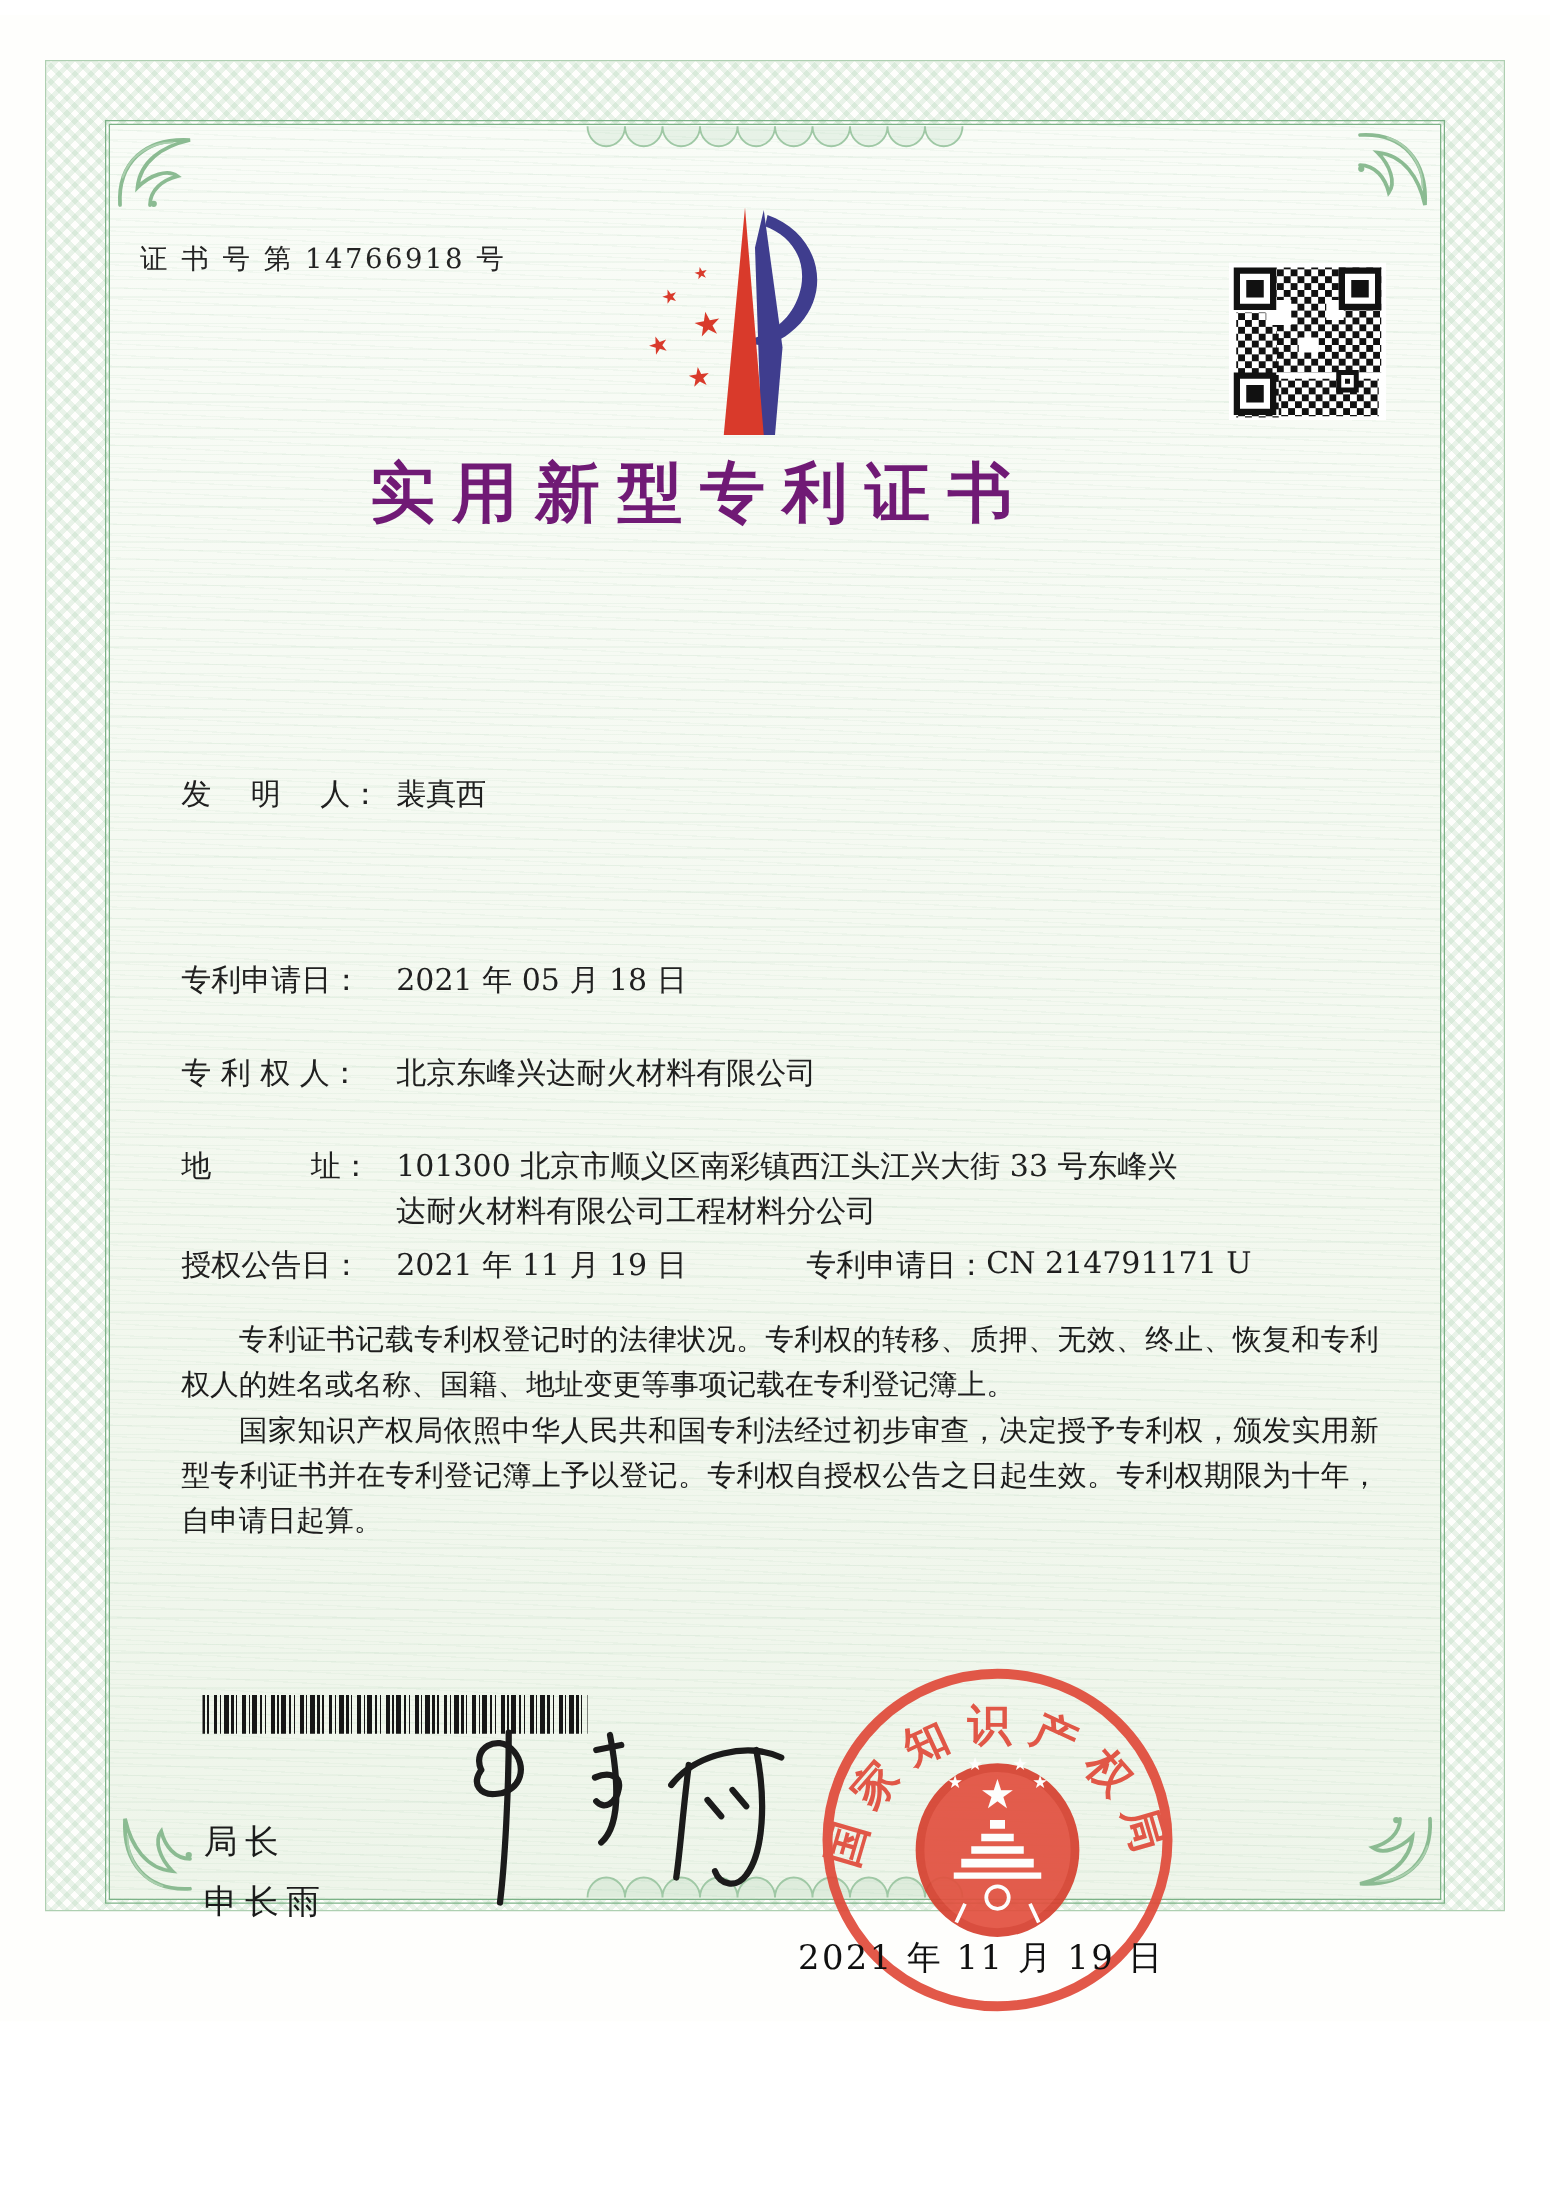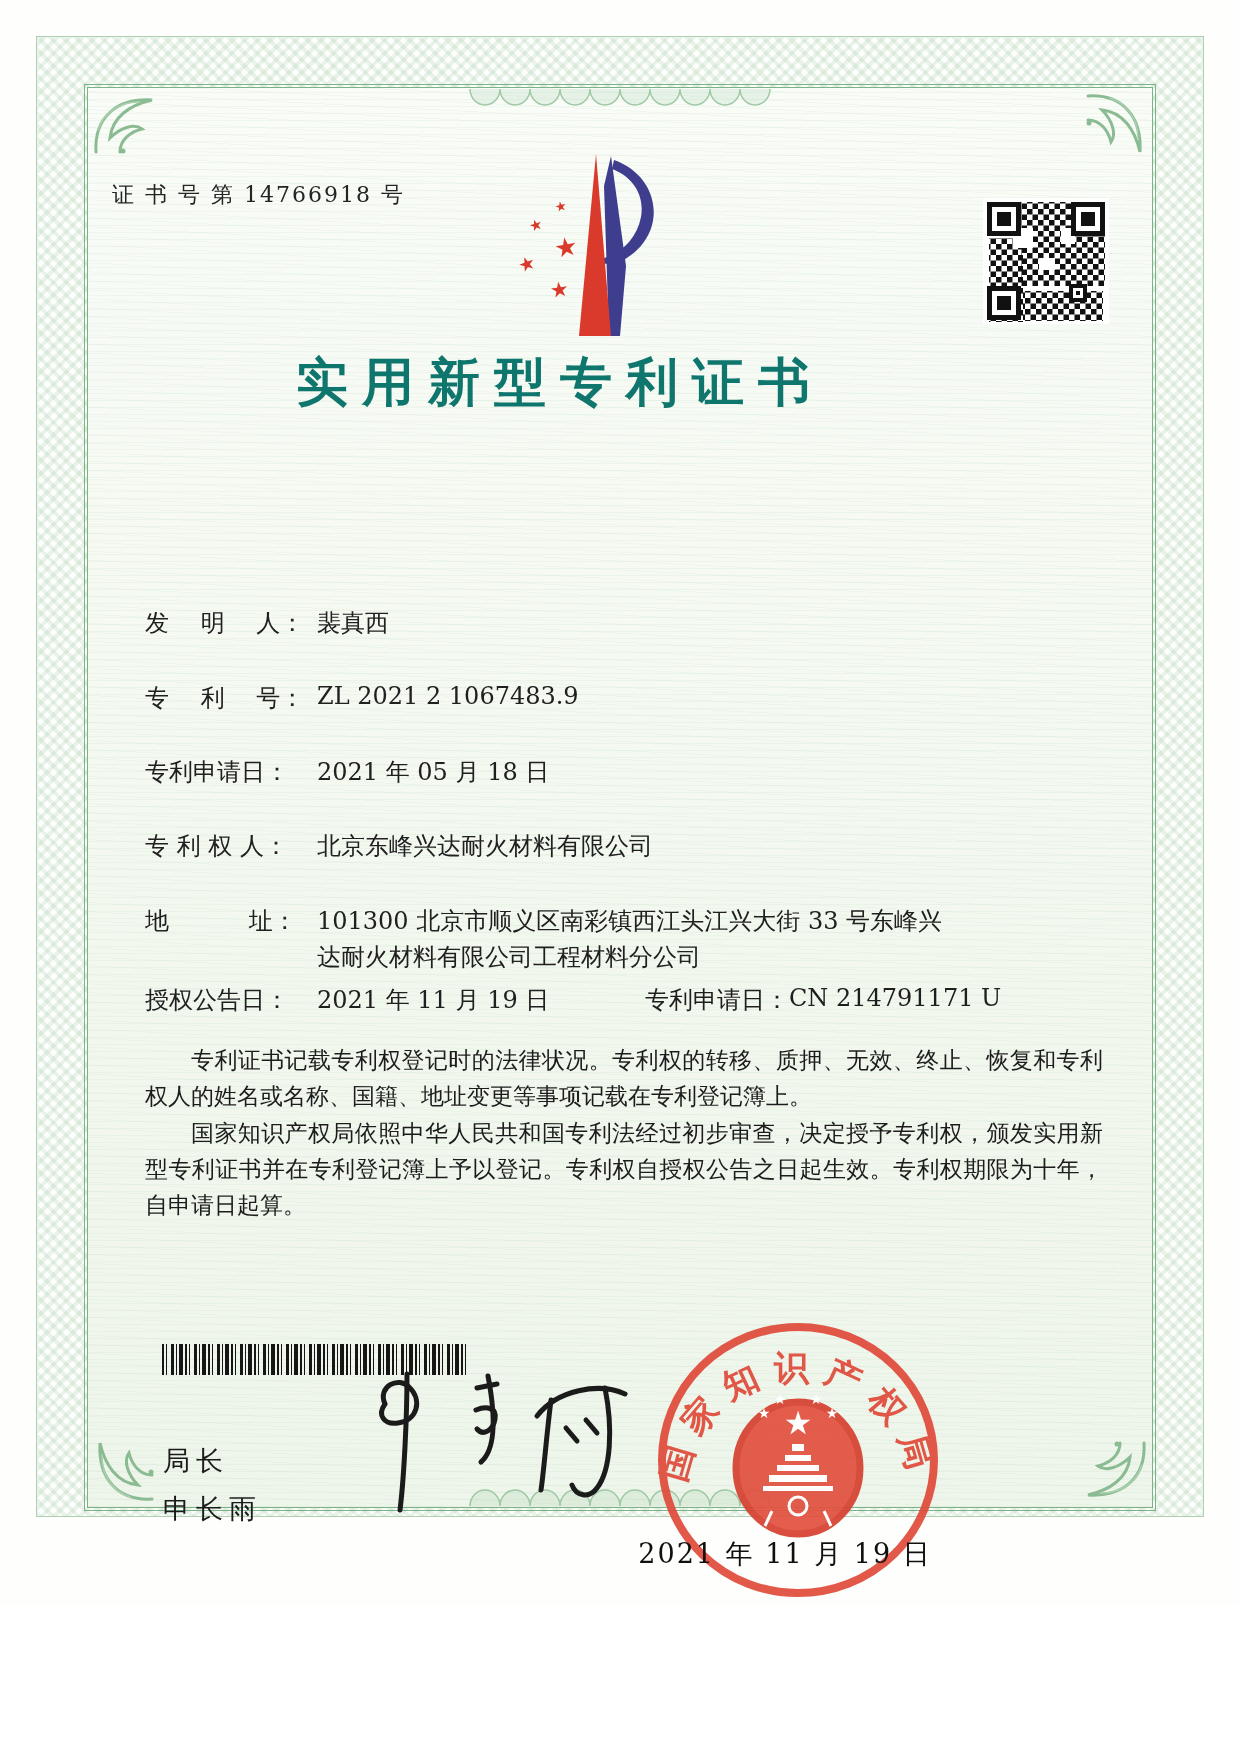--- a/index.html
+++ b/index.html
@@ -1,20 +1,20 @@
 <!DOCTYPE html>
 <html><head>
 <meta charset="utf-8">
 <style>
   * { box-sizing: border-box; margin: 0; padding: 0; }
   html,body { background:#ffffff; }
   .page {
     position: relative;
     width: 1240px; height: 1605px;
-    margin: 0 auto;
+    margin: 12px auto;
     background: #fefefc;
     overflow: hidden;
     font-family: "DejaVu Serif", "Liberation Serif", serif;
     color: #1e1e1e;
   }
   
   .lace-band {
     position: absolute; top: 36px; left: 36px; right: 36px; bottom: 88px;
     border: 1px solid #aecfb1;
     background:
@@ -44,21 +44,21 @@
   
   .cert-no {
     position: absolute; left: 112px; top: 180px;
     font-size: 22px; letter-spacing: 2px; color: #242424;
   }
   .logo { position: absolute; left: 468px; top: 146px; }
   .qr { position: absolute; left: 983px; top: 198px; }
   .title {
     position: absolute; left: 60px; right: 180px; top: 348px;
     text-align: center; font-size: 52px; font-weight: 700;
-    letter-spacing: 14px; color: #0f766e;
+    letter-spacing: 14px; color: #701a75;
   }
 
   
   .frow { position: absolute; left: 145px; display: flex; font-size: 24px; color: #202020; }
   .f-label { min-width: 172px; white-space: pre; }
   .f-value { white-space: pre-wrap; }
   .row1 { top: 530px; } .row2 { top: 607px; } .row3 { top: 682px; }
   .row4 { top: 756px; } .row5 { top: 830px; }
   .row6 { top: 903px; line-height: 1.5; }
   .row6 .f-value { width: 640px; }
@@ -188,24 +188,20 @@
         <rect x="14" y="98" width="14" height="14"></rect>
       <rect x="93" y="93" width="4" height="4"></rect>
     </g>
   </svg>
 
   <div class="title">实用新型专利证书</div>
 
   <div class="frow row2">
     <span class="f-label">发　 明　 人：</span>
     <span class="f-value">裴真西</span>
-  </div>
-  <div class="frow row3">
-    <span class="f-label">专　 利　 号：</span>
-    <span class="f-value">ZL 2021 2 1067483.9</span>
   </div>
   <div class="frow row4">
     <span class="f-label">专利申请日：</span>
     <span class="f-value">2021 年 05 月 18 日</span>
   </div>
   <div class="frow row5">
     <span class="f-label">专 利 权 人：</span>
     <span class="f-value">北京东峰兴达耐火材料有限公司</span>
   </div>
   <div class="frow row6">

